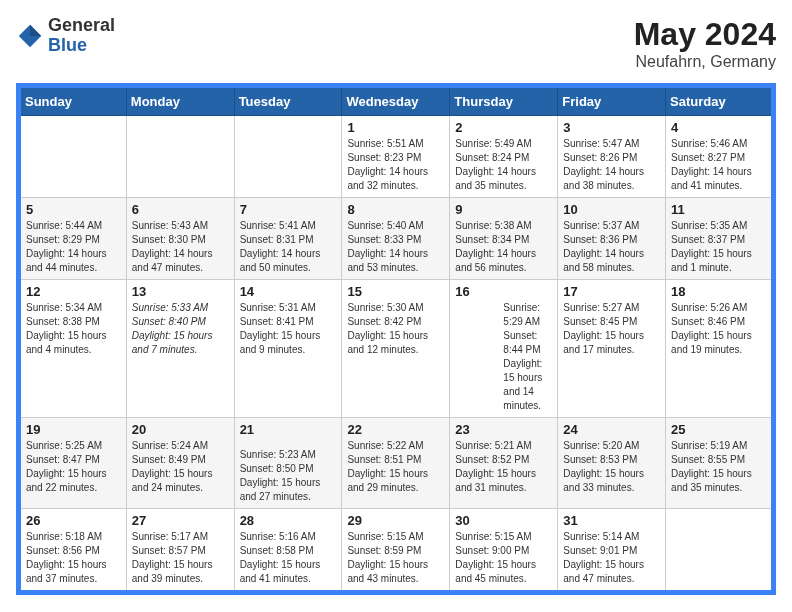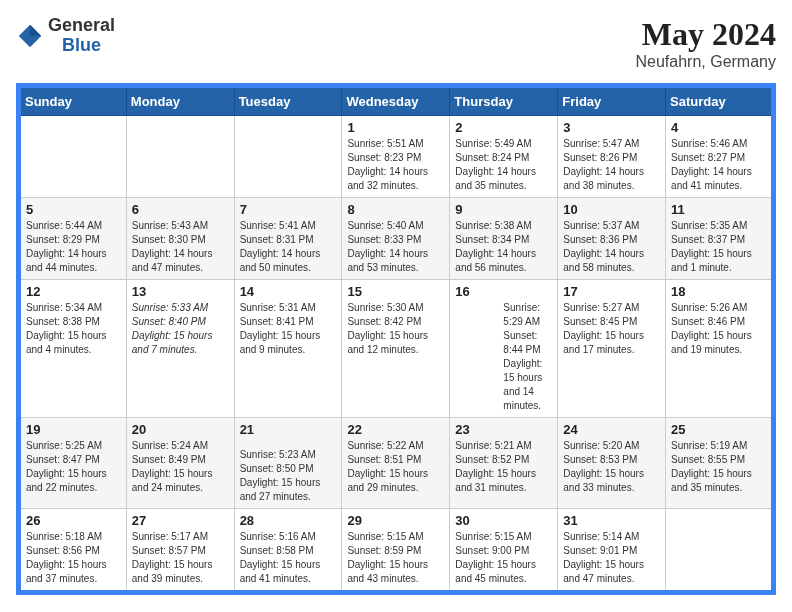--- a/index.html
+++ b/index.html
@@ -13,21 +13,20 @@
     .header {
       display: flex;
       justify-content: space-between;
       align-items: flex-start;
       margin-bottom: 12px;
     }
     .logo {
       display: flex;
       align-items: center;
       gap: 4px;
-      text-align: center;
     }
     .logo-text {
       display: flex;
       flex-direction: column;
       line-height: 1.1;
     }
     .logo-general {
       font-size: 18px;
       font-weight: bold;
       color: #333;
@@ -41,21 +40,20 @@
       width: 28px;
       height: 28px;
     }
     .title-block {
       text-align: right;
     }
     .title-month {
       font-size: 32px;
       font-weight: bold;
       color: #222;
-      font-family: Liberation Serif, serif;
     }
     .title-location {
       font-size: 16px;
       color: #444;
     }
     .calendar {
       width: 100%;
       border-collapse: collapse;
       border: 5px solid #3b82f6;
     }

